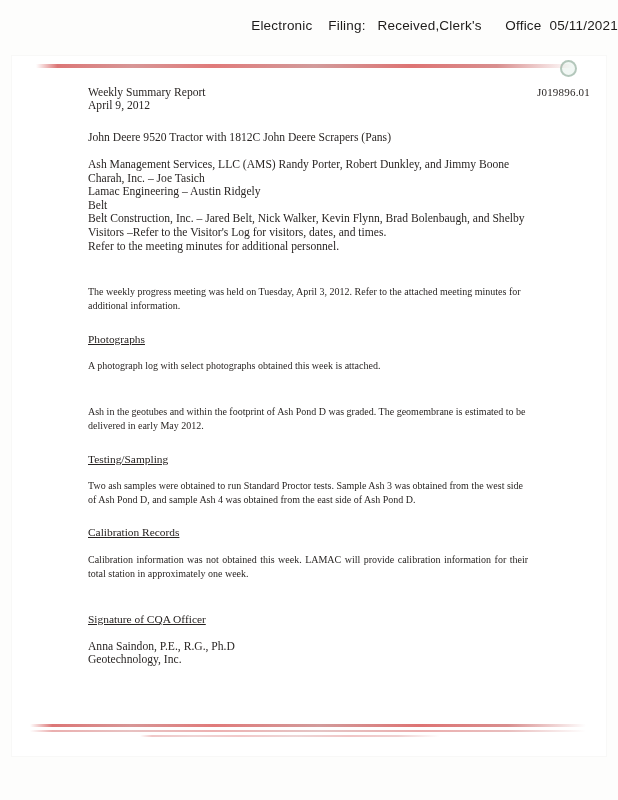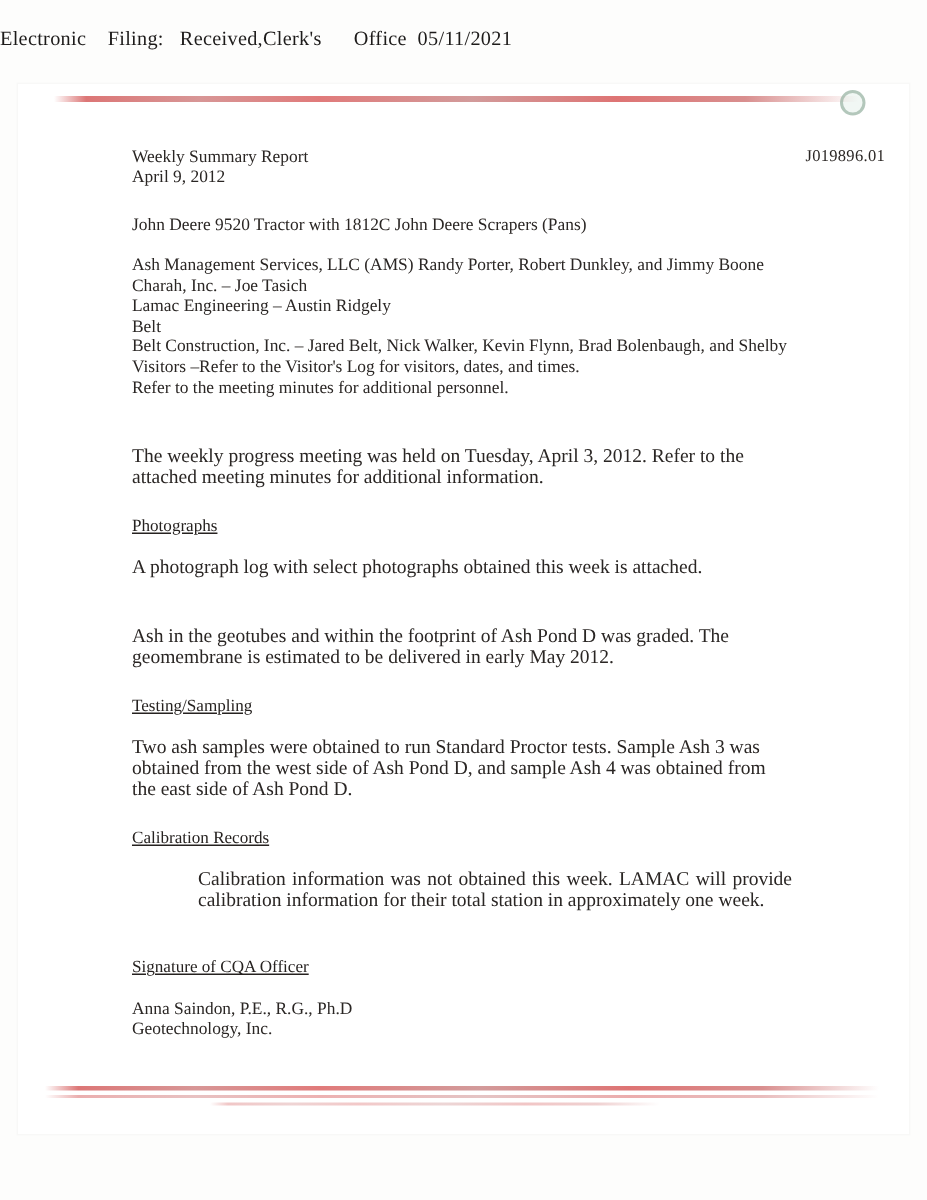--- a/index.html
+++ b/index.html
@@ -29,22 +29,22 @@
     width: 594px; height: 700px;
     background: #ffffff;
     box-shadow: 0 0 0 1px rgba(0,0,0,0.02);
   }
 
   
   .efile-stamp {
     position: absolute;
     left: 0; top: 18px;
     width: 618px;
-    text-align: left;
-    font-family: Liberation Serif, serif;
+    text-align: right;
+    font-family: Liberation Sans, sans-serif;
     font-size: 13.5px;
     color: #1d1b1a;
     letter-spacing: 0.2px;
     white-space: pre;
   }
 
   
   .artifact-bar {
     position: absolute;
     height: 4px;
@@ -70,21 +70,21 @@
     width: 13px; height: 13px;
     border-radius: 50%;
     border: 2px solid rgba(130,160,140,0.55);
     background: rgba(200,225,210,0.25);
   }
 
   
   .doc {
     position: absolute;
     left: 88px;
-    top: 98px;
+    top: 86px;
     width: 440px;
     font-size: 11.6px;
     line-height: 13.4px;
     color: #2a2624;
   }
   .doc .line { white-space: pre-wrap; }
 
   .hdr-row {
     position: relative;
     height: 13px;
@@ -100,25 +100,25 @@
   }
   .gap-m { height: 13px; }
   .gap-l { height: 19px; }
 
   .section-head {
     text-decoration: underline;
     font-size: 11.4px;
     color: #262220;
   }
   .para {
-    font-size: 13px;
+    font-size: 10px;
     line-height: 14.2px;
     color: #2a2624;
   }
-  .para.justify { text-align: justify; margin-left: 44px; }
+  .para.justify { text-align: justify; }
   .list-line { font-size: 11.6px; line-height: 13.6px; }
 
   
   .doc, .efile-stamp {
     -webkit-font-smoothing: antialiased;
   }
 </style>
 </head>
 <body>
 

